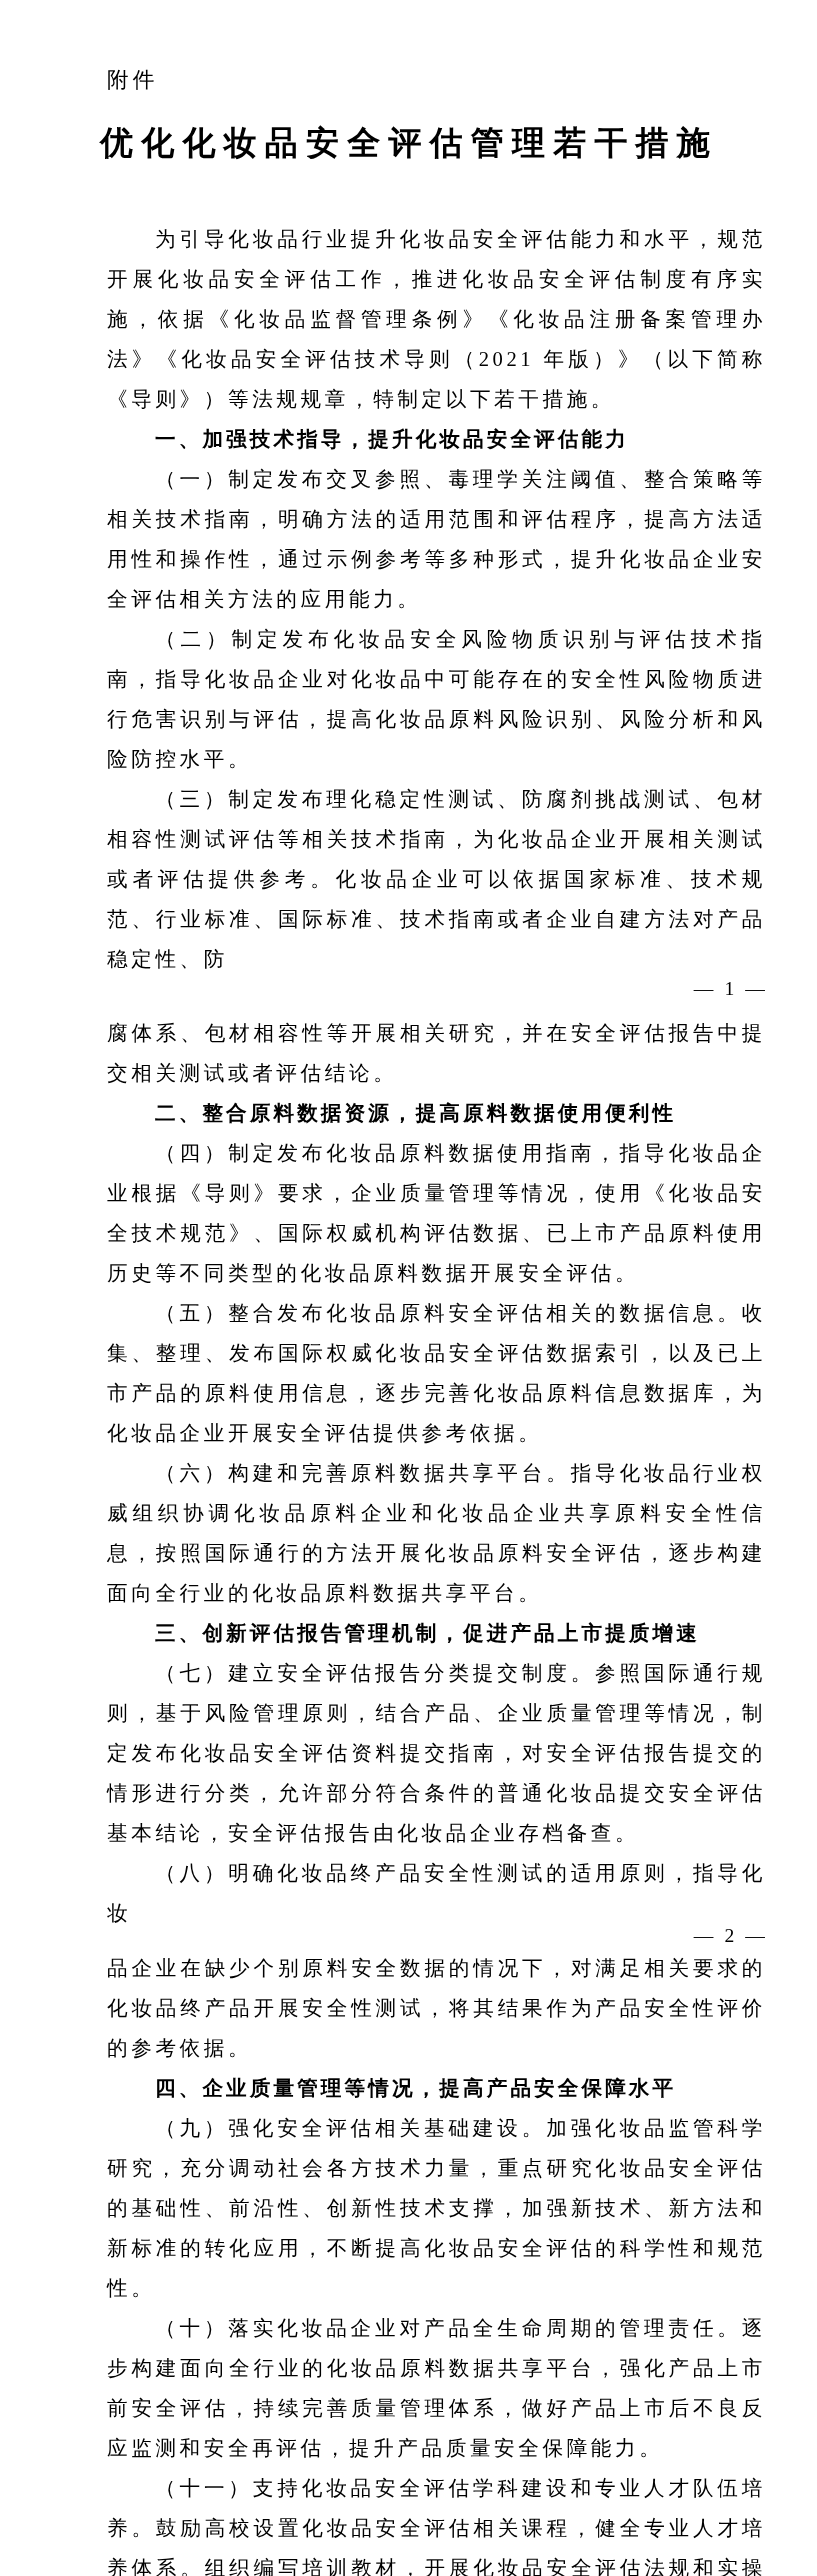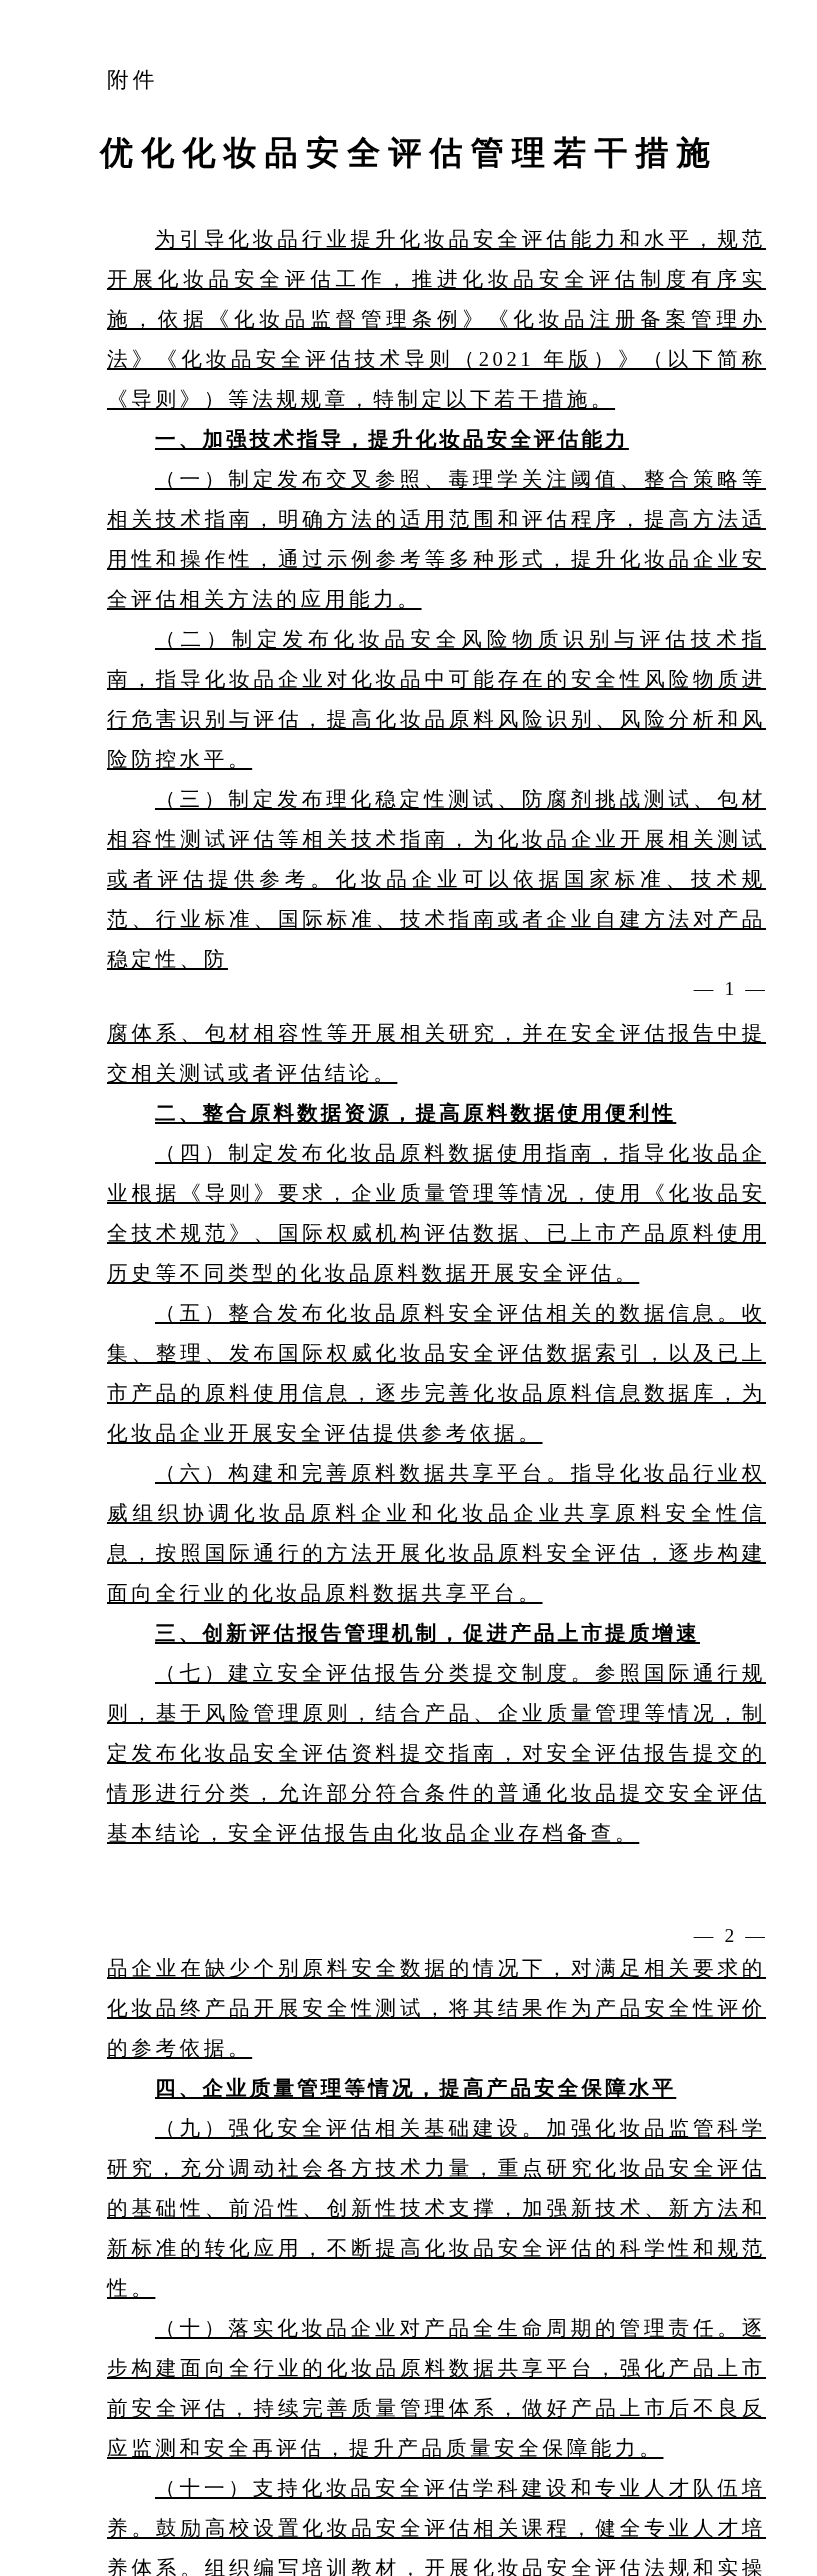--- a/index.html
+++ b/index.html
@@ -19,37 +19,36 @@
     font-size:21.6px;
     line-height:30px;
     letter-spacing:4.1px;
     white-space:nowrap;
     font-family:Liberation Mono, monospace;
   }
   .title{
     position:absolute;
     left:52px;
     right:52px;
-    top:134px;
+    top:124px;
     text-align:center;
     font-size:33px;
     line-height:39px;
     font-weight:700;
     letter-spacing:8.2px;
   }
   .page-body{
     position:absolute;
     left:107px;
     width:659px;
     font-size:20.6px;
     line-height:40px;
     letter-spacing:3.6px;
     text-align:justify;
     text-justify:inter-ideograph;
-    text-decoration:underline;
   }
   .page-body p,
   .page-body h2{
     margin:0;
     padding:0;
     font-size:20.6px;
     line-height:40px;
     font-weight:normal;
   }
   .page-body h2.heading{
@@ -90,20 +89,21 @@
   <div class="pagenum" id="pn1">— 1 —</div>
 
   <section class="page-body" id="page2">
       <p class="body">腐体系、包材相容性等开展相关研究，并在安全评估报告中提交相关测试或者评估结论。</p>
       <h2 class="heading indent">二、整合原料数据资源，提高原料数据使用便利性</h2>
       <p class="body indent">（四）制定发布化妆品原料数据使用指南，指导化妆品企业根据《导则》要求，企业质量管理等情况，使用《化妆品安全技术规范》、国际权威机构评估数据、已上市产品原料使用历史等不同类型的化妆品原料数据开展安全评估。</p>
       <p class="body indent">（五）整合发布化妆品原料安全评估相关的数据信息。收集、整理、发布国际权威化妆品安全评估数据索引，以及已上市产品的原料使用信息，逐步完善化妆品原料信息数据库，为化妆品企业开展安全评估提供参考依据。</p>
       <p class="body indent">（六）构建和完善原料数据共享平台。指导化妆品行业权威组织协调化妆品原料企业和化妆品企业共享原料安全性信息，按照国际通行的方法开展化妆品原料安全评估，逐步构建面向全行业的化妆品原料数据共享平台。</p>
       <h2 class="heading indent">三、创新评估报告管理机制，促进产品上市提质增速</h2>
       <p class="body indent">（七）建立安全评估报告分类提交制度。参照国际通行规则，基于风险管理原则，结合产品、企业质量管理等情况，制定发布化妆品安全评估资料提交指南，对安全评估报告提交的情形进行分类，允许部分符合条件的普通化妆品提交安全评估基本结论，安全评估报告由化妆品企业存档备查。</p>
+      <p class="body indent">（八）明确化妆品终产品安全性测试的适用原则，指导化妆</p>
     </section>
   <div class="pagenum" id="pn2">— 2 —</div>
 
   <section class="page-body" id="page3">
       <p class="body">品企业在缺少个别原料安全数据的情况下，对满足相关要求的化妆品终产品开展安全性测试，将其结果作为产品安全性评价的参考依据。</p>
       <h2 class="heading indent">四、企业质量管理等情况，提高产品安全保障水平</h2>
       <p class="body indent">（九）强化安全评估相关基础建设。加强化妆品监管科学研究，充分调动社会各方技术力量，重点研究化妆品安全评估的基础性、前沿性、创新性技术支撑，加强新技术、新方法和新标准的转化应用，不断提高化妆品安全评估的科学性和规范性。</p>
       <p class="body indent">（十）落实化妆品企业对产品全生命周期的管理责任。逐步构建面向全行业的化妆品原料数据共享平台，强化产品上市前安全评估，持续完善质量管理体系，做好产品上市后不良反应监测和安全再评估，提升产品质量安全保障能力。</p>
       <p class="body indent">（十一）支持化妆品安全评估学科建设和专业人才队伍培养。鼓励高校设置化妆品安全评估相关课程，健全专业人才培养体系。组织编写培训教材，开展化妆品安全评估法规和实操培训，推动建立安全评估员制度。</p>
     </section>

